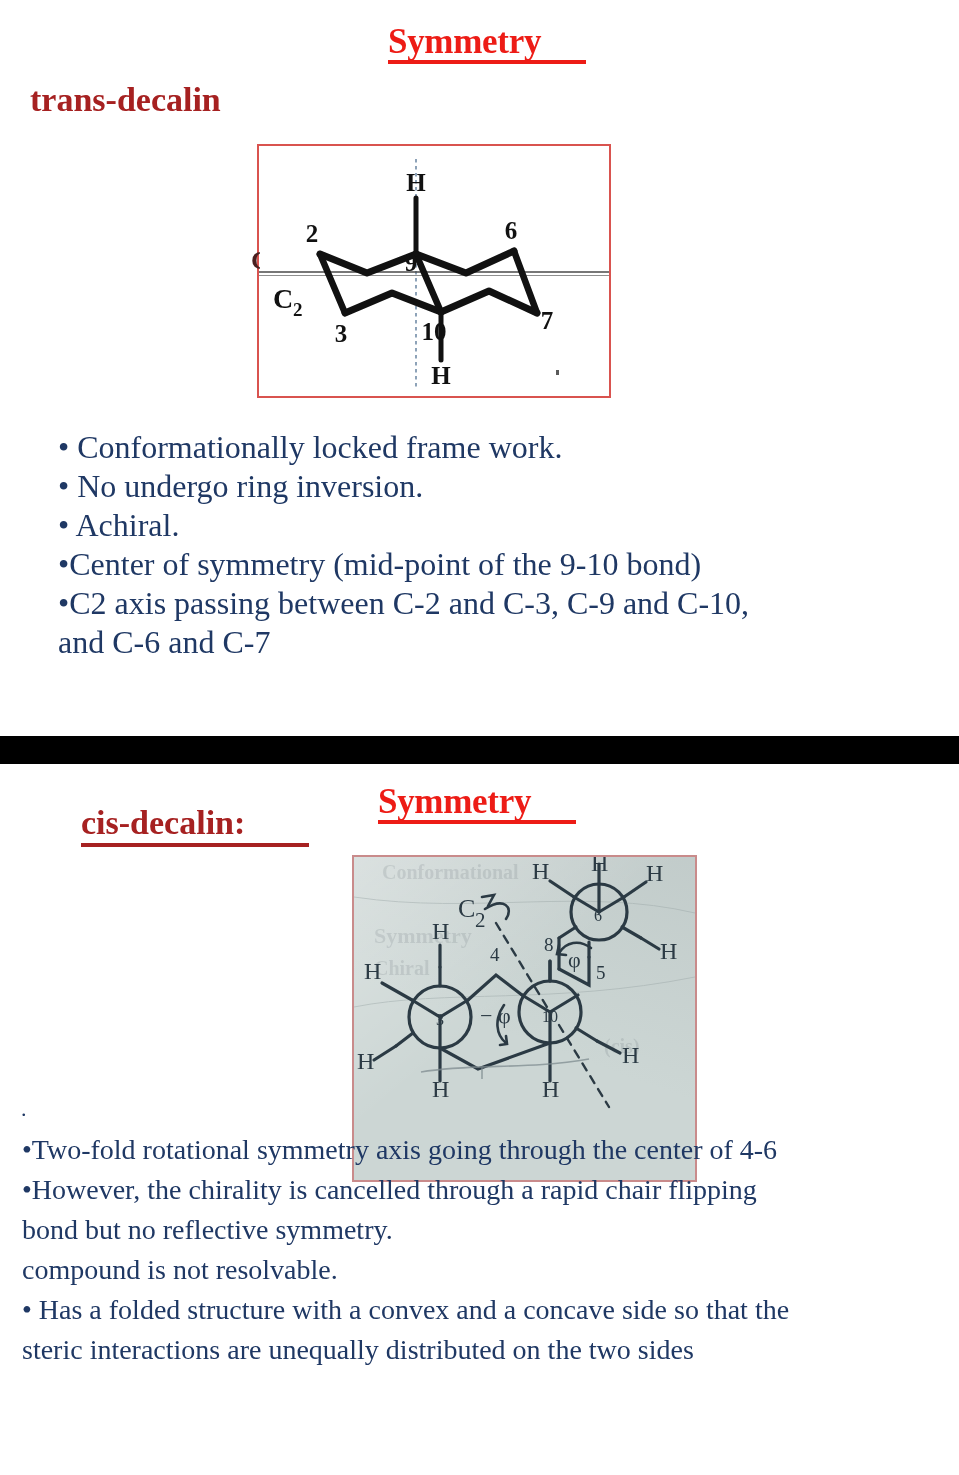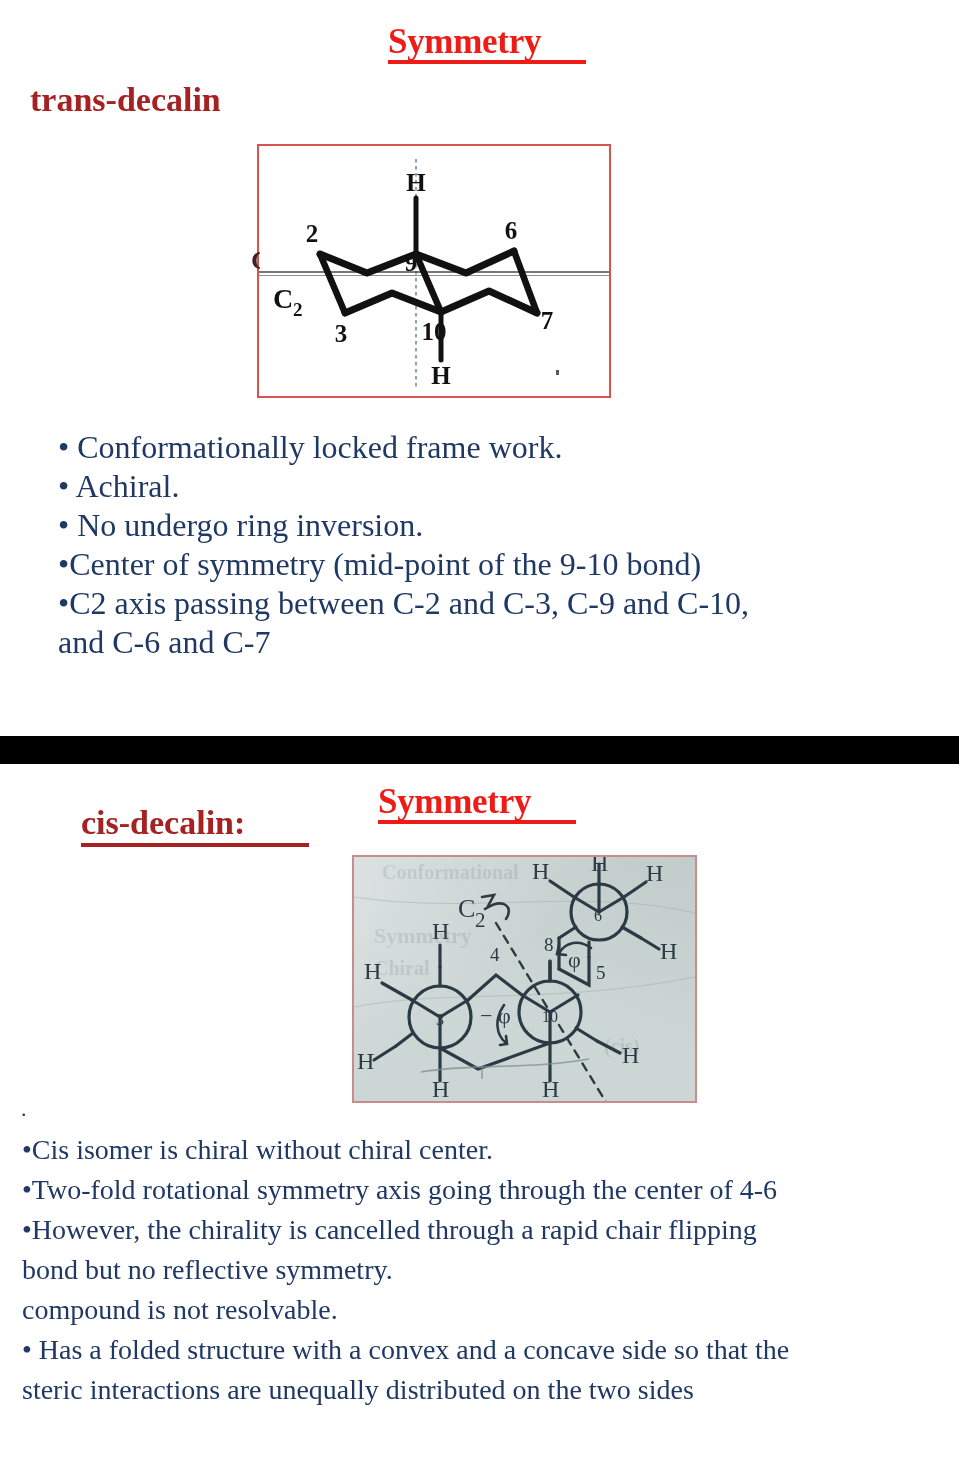--- a/index.html
+++ b/index.html
@@ -123,21 +123,21 @@
     position: absolute;
     left: 0; top: 764px;
     width: 959px; height: 711px;
     background: #ffffff;
   }
 
   
   #cis-figure {
     position: absolute;
     left: 352px; top: 855px;
-    width: 345px; height: 248px;
+    width: 345px; height: 327px;
     border: 2px solid #C98B8B;
     box-sizing: border-box;
     background:
       linear-gradient(140deg, rgba(255,255,255,0.35) 0%, rgba(255,255,255,0) 45%),
       linear-gradient(200deg, rgba(170,180,180,0.30) 0%, rgba(255,255,255,0) 55%),
       #ccd6d4;
     overflow: hidden;
   }
   #cis-figure svg { display: block; }
 
@@ -211,22 +211,22 @@
     </svg>
     <span class="fig-dot" style="left:297px; top:224px;"></span>
   </div>
 
   <div id="trans-clip-glyph">
     <span>C</span>
   </div>
 
   <div id="bullets-trans" class="bullet-block">
     <div class="b">• Conformationally locked frame work.</div>
+    <div class="b">• No undergo ring inversion.</div>
     <div class="b">• Achiral.</div>
-    <div class="b">• No undergo ring inversion.</div>
     <div class="b">•Center of symmetry (mid-point of the 9-10 bond)</div>
     <div class="b">•C2 axis passing between C-2 and C-3, C-9 and C-10,</div>
     <div class="b">and C-6 and C-7</div>
   </div>
 </div>
 
 <div id="divider-bar"></div>
 
 <div id="slide-cis"></div>
 
@@ -344,20 +344,19 @@
         <text x="292" y="24">H</text>
         <text x="306" y="102">H</text>
       </g>
     </g>
   </svg>
 </div>
 
 <span id="period-cis" class="tiny-period">.</span>
 
 <div id="bullets-cis" class="bullet-block">
-  <div>•Cis isomer is chiral without chiral center.</div>
   <div>•Two-fold rotational symmetry axis going through the center of 4-6</div>
   <div>•However, the chirality is cancelled through a rapid chair flipping</div>
   <div>bond but no reflective symmetry.</div>
   <div>compound is not resolvable.</div>
   <div>• Has a folded structure with a convex and a concave side so that the</div>
   <div>steric interactions are unequally distributed on the two sides</div>
 </div>
 
 </body></html>

